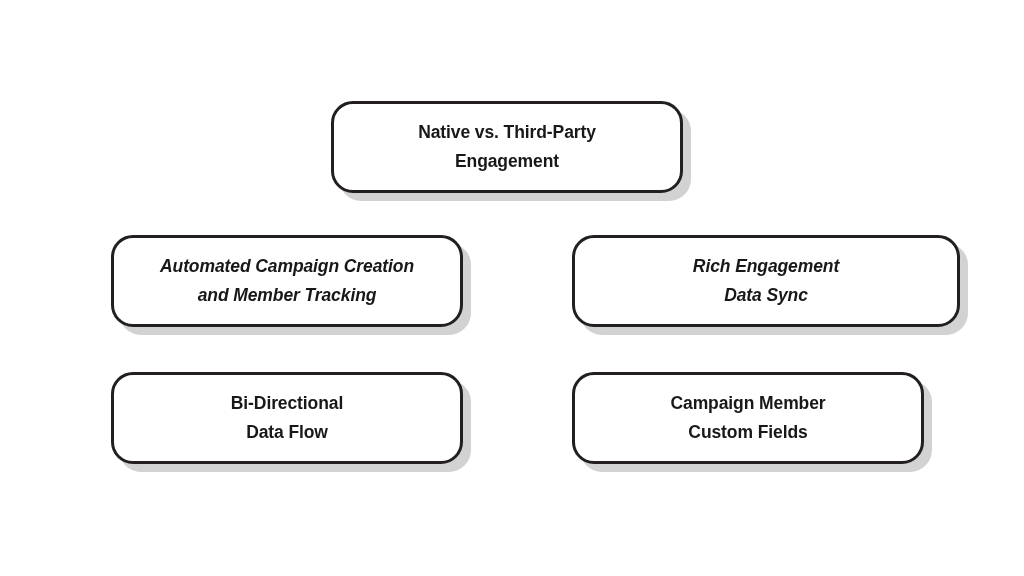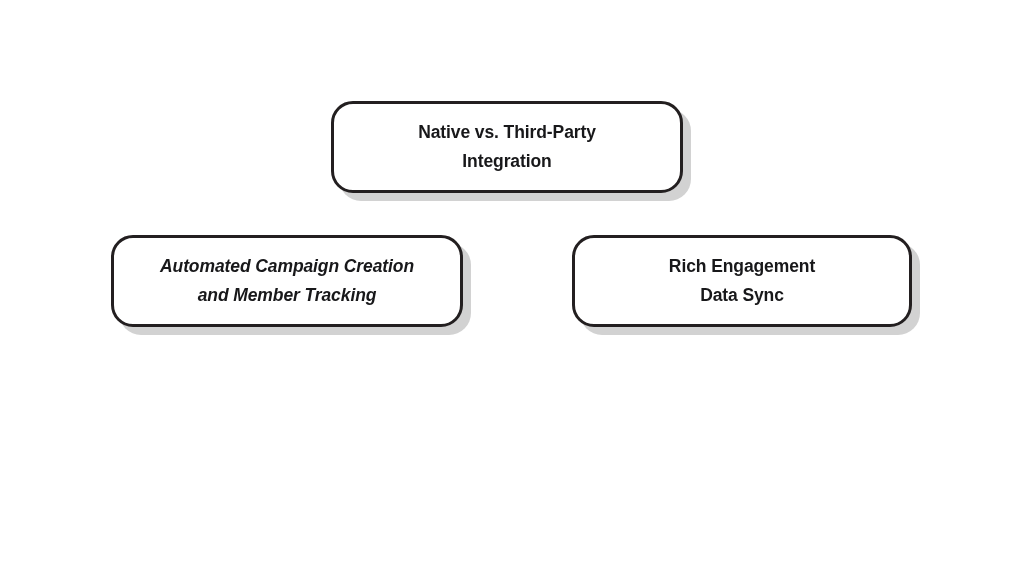--- a/index.html
+++ b/index.html
@@ -56,22 +56,23 @@
   #node-branch-1 {
     left: 111px;
     top: 235px;
     width: 352px;
     height: 92px;
     font-style: italic;
   }
   #node-branch-2 {
     left: 572px;
     top: 235px;
-    width: 340px;
+    width: 388px;
     height: 92px;
+    font-style: italic;
   }
   #node-branch-3 {
     left: 111px;
     top: 372px;
     width: 352px;
     height: 92px;
   }
   #node-branch-4 {
     left: 572px;
     top: 372px;
@@ -79,28 +80,36 @@
     height: 92px;
   }
 </style>
 </head>
 <body>
 
 <div id="diagram-canvas">
 
   <div class="node-box" id="node-root">
     <span class="node-label">Native vs. Third-Party
-Integration</span>
+Engagement</span>
   </div>
 
   <div class="node-box" id="node-branch-1">
     <span class="node-label">Automated Campaign Creation
 and Member Tracking</span>
   </div>
 
   <div class="node-box" id="node-branch-2">
     <span class="node-label">Rich Engagement
 Data Sync</span>
   </div>
 
+  <div class="node-box" id="node-branch-3">
+    <span class="node-label">Bi-Directional
+Data Flow</span>
+  </div>
 
+  <div class="node-box" id="node-branch-4">
+    <span class="node-label">Campaign Member
+Custom Fields</span>
+  </div>
 
 </div>
 
 </body></html>

